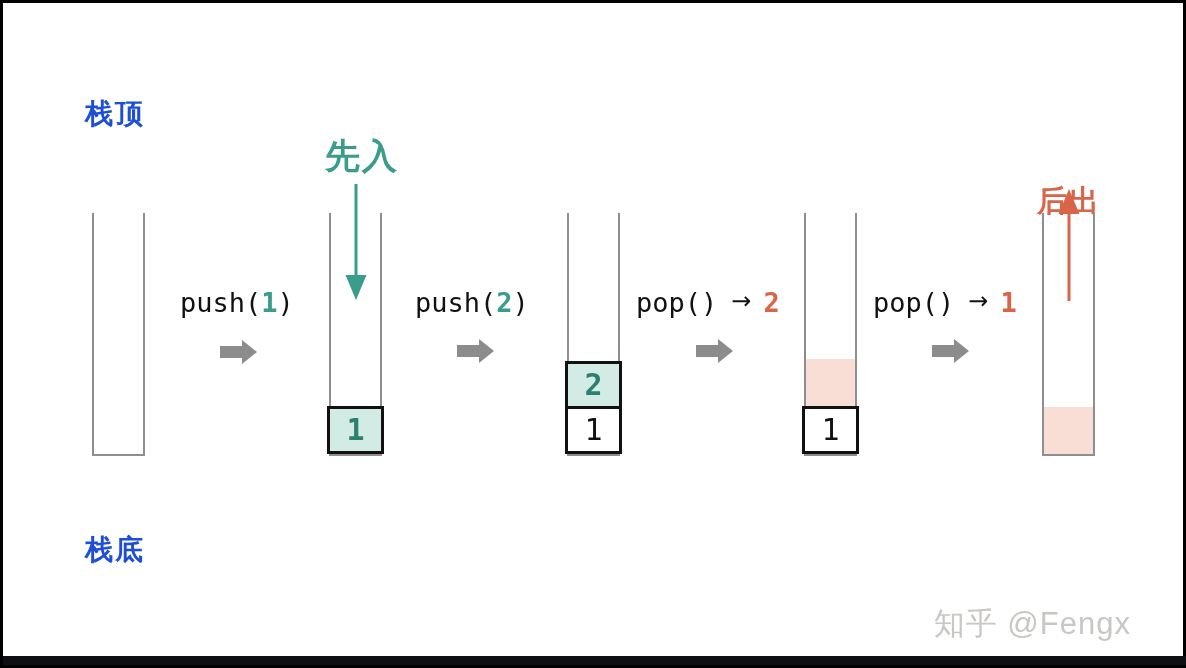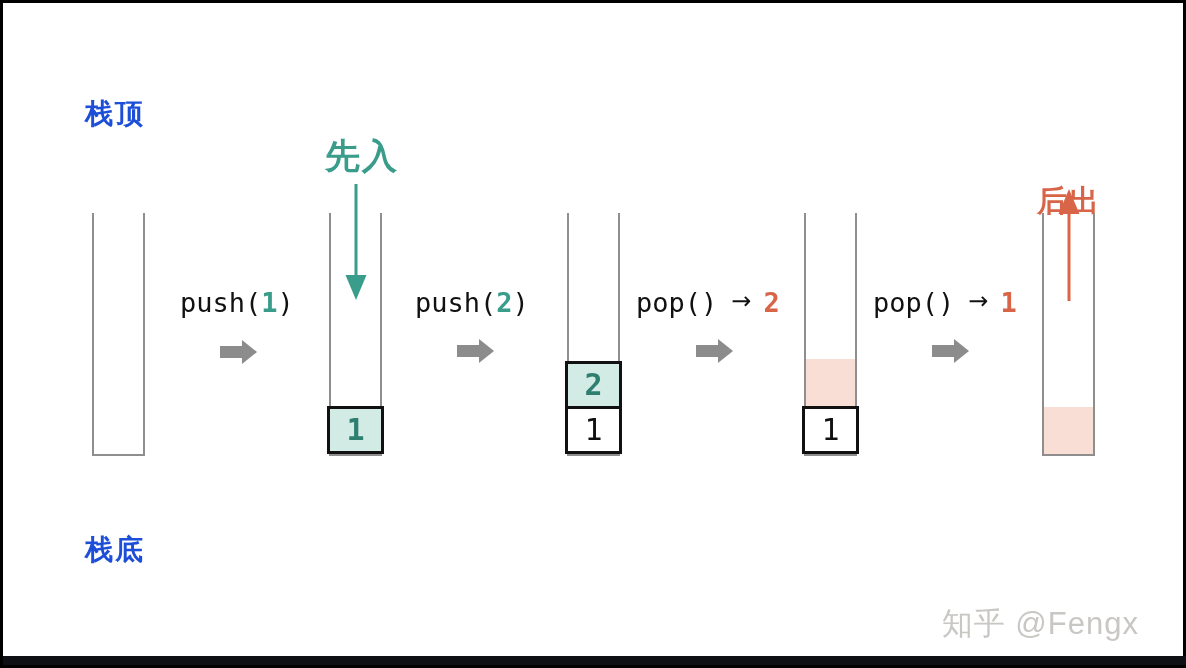--- a/index.html
+++ b/index.html
@@ -76,21 +76,21 @@
     content:"";position:absolute;left:100%;top:50%;
     transform:translateY(-50%);
     border-left:15px solid #8c8c8c;
     border-top:12px solid transparent;
     border-bottom:12px solid transparent;
   }
   
   .varrow{position:absolute;}
   
   .watermark{
-    position:absolute;top:600px;right:44px;
+    position:absolute;top:600px;right:52px;
     font-size:31px;color:#c9c7c4;letter-spacing:1px;
     white-space:nowrap;
   }
 </style>
 </head>
 <body>
 
 <div class="frame">
 
   <div class="cn-label" style="left:82px;top:92px;">栈顶</div>

